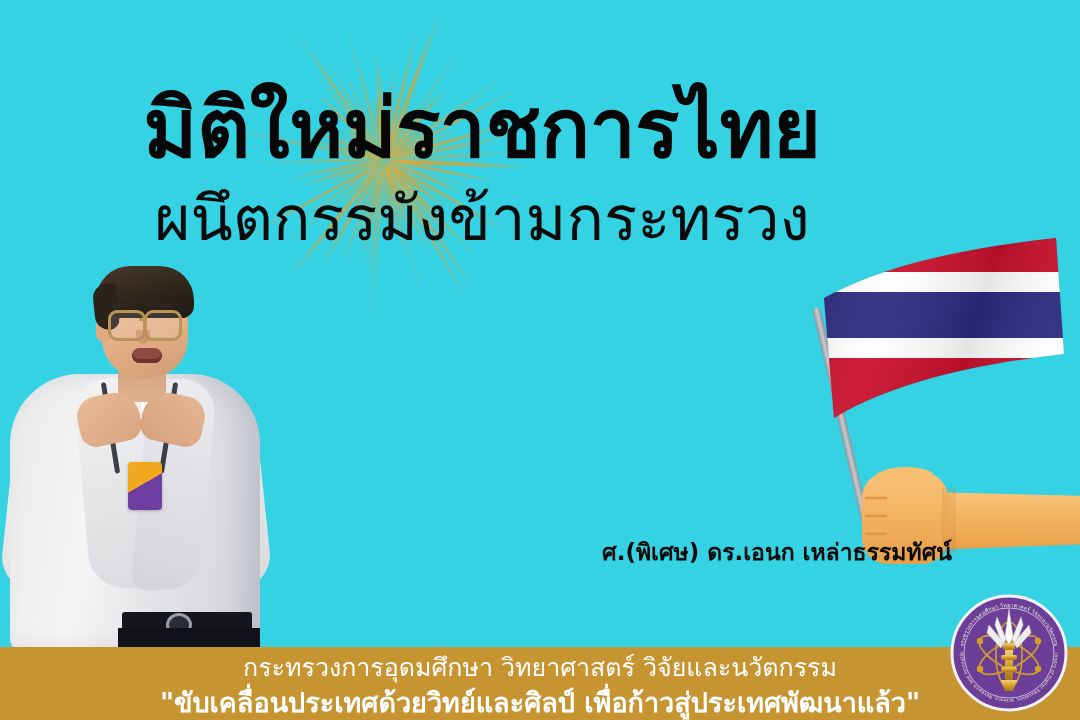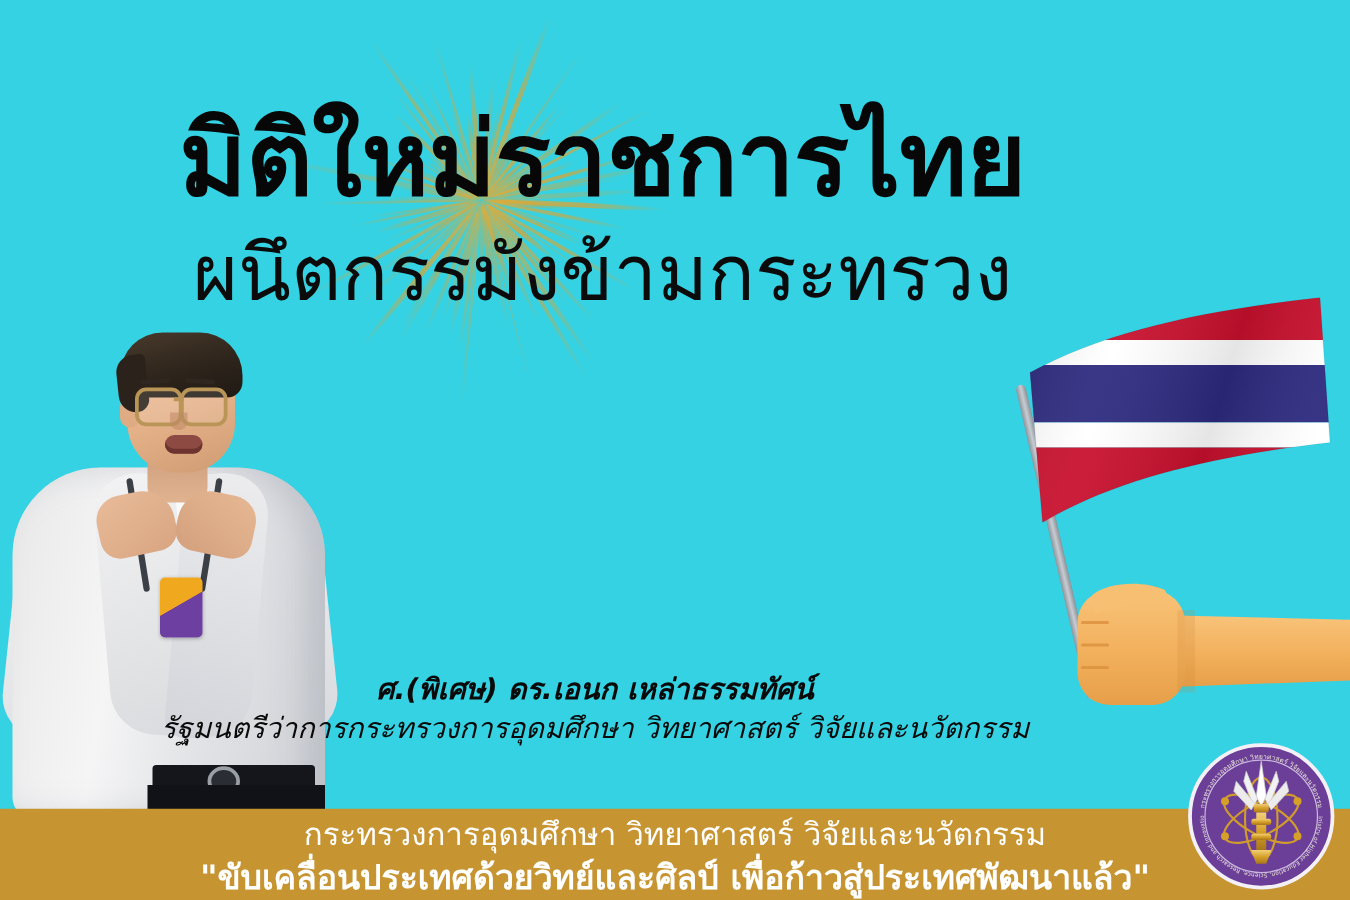--- a/index.html
+++ b/index.html
@@ -216,23 +216,22 @@
     transform: rotate(-13deg);
     transform-origin: 50% 0;
   }
   #flag-svg { position: absolute; left: 26px; top: 0px; }
   #hand-svg { position: absolute; left: 62px; top: 222px; }
 
   
   #caption {
     position: absolute;
     left: 0; top: 538px; width: 952px;
-    z-index: 5; text-align: center;
+    z-index: 5; text-align: right;
     pointer-events: none;
-    font-style: italic;
   }
   #caption-name {
     display: block;
     font-size: 23px; font-weight: 700; color: #0a0a0a;
     line-height: 1.25;
   }
   #caption-role {
     display: block;
     font-size: 23px; font-weight: 400; color: #0a0a0a;
     line-height: 1.25; margin-top: 2px;
@@ -428,21 +427,20 @@
     </svg>
   </div>
 
   <div id="headline">
     <span id="title-main">มิติใหม่ราชการไทย</span>
     <span id="title-sub">ผนึตกรรมังข้ามกระทรวง</span>
   </div>
 
   <div id="caption">
     <span id="caption-name">ศ.(พิเศษ) ดร.เอนก เหล่าธรรมทัศน์</span>
-    <span id="caption-role">รัฐมนตรีว่าการกระทรวงการอุดมศึกษา วิทยาศาสตร์ วิจัยและนวัตกรรม</span>
   </div>
 
   <div id="banner">
     <span id="banner-line1">กระทรวงการอุดมศึกษา วิทยาศาสตร์ วิจัยและนวัตกรรม</span>
     <span id="banner-line2">"ขับเคลื่อนประเทศด้วยวิทย์และศิลป์ เพื่อก้าวสู่ประเทศพัฒนาแล้ว"</span>
   </div>
 
   <svg id="seal" viewBox="0 0 120 120">
     <defs>
       <path id="arcTop" d="M60,60 m-46,0 a46,46 0 1,1 92,0" fill="none"></path>

